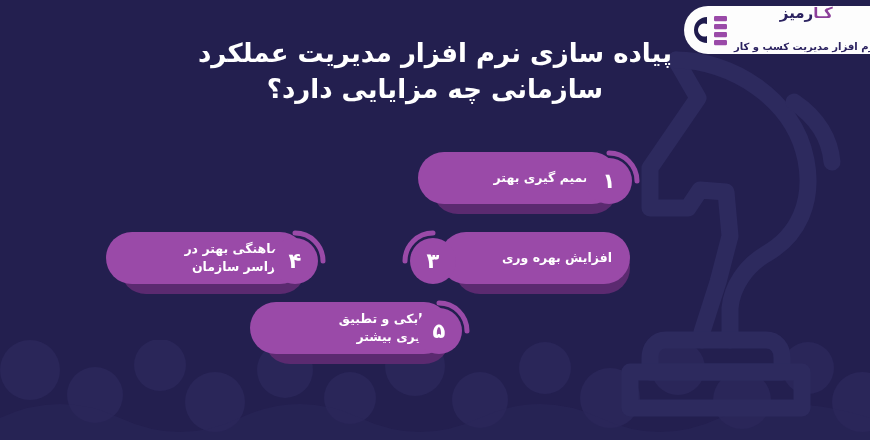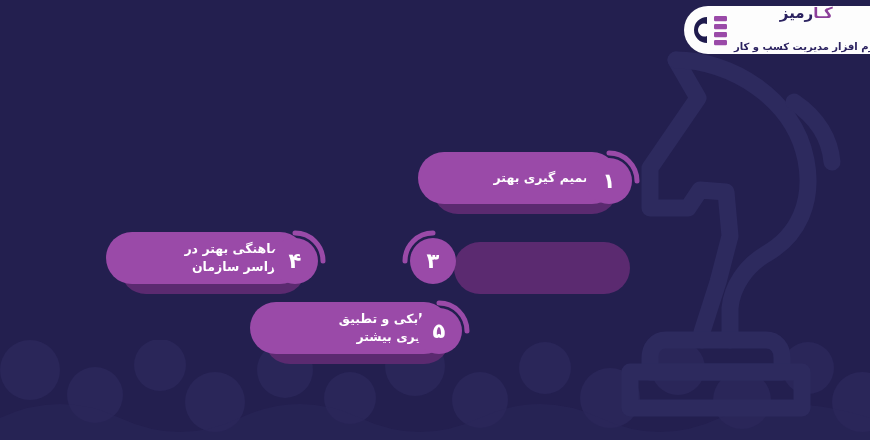--- a/index.html
+++ b/index.html
@@ -133,38 +133,45 @@
     </div>
     <svg class="logo-mark" viewBox="0 0 44 36">
       <path d="M23 5 A13 13 0 1 0 23 31 L23 24 A6.5 6.5 0 1 1 23 12 Z" fill="#1f1b4d"></path>
       <rect x="30" y="4" width="13" height="5.2" rx="1.2" fill="#9a4aa8"></rect>
       <rect x="30" y="12" width="13" height="5.2" rx="1.2" fill="#9a4aa8"></rect>
       <rect x="30" y="20" width="13" height="5.2" rx="1.2" fill="#9a4aa8"></rect>
       <rect x="30" y="28" width="13" height="5.2" rx="1.2" fill="#9a4aa8"></rect>
     </svg>
   </div>
 
+  <div class="headline">
+    <span>پیاده سازی نرم افزار مدیریت عملکرد</span>
+    <span>سازمانی چه مزایایی دارد؟</span>
+  </div>
 
   <div class="item right i1">
     <div class="shadow"></div>
     <svg class="arc" viewBox="0 0 66 66">
       <path d="M33 5 A28 28 0 0 1 61 33" fill="none" stroke="#9a4aa8" stroke-width="5" stroke-linecap="round"></path>
     </svg>
     <div class="pill">
       <div class="label">تصمیم گیری بهتر</div>
     </div>
     <div class="badge">۱</div>
   </div>
 
 
   <div class="item right i3">
     <div class="shadow"></div>
     <svg class="arc" viewBox="0 0 66 66">
       <path d="M33 5 A28 28 0 0 0 5 33" fill="none" stroke="#9a4aa8" stroke-width="5" stroke-linecap="round"></path>
     </svg>
+    <div class="pill">
+      <div class="label">افزایش بهره وری</div>
+    </div>
     <div class="badge">۳</div>
   </div>
 
   <div class="item right i4">
     <div class="shadow"></div>
     <svg class="arc" viewBox="0 0 66 66">
       <path d="M33 5 A28 28 0 0 1 61 33" fill="none" stroke="#9a4aa8" stroke-width="5" stroke-linecap="round"></path>
     </svg>
     <div class="pill">
       <div class="label">هماهنگی بهتر در سراسر سازمان</div>

